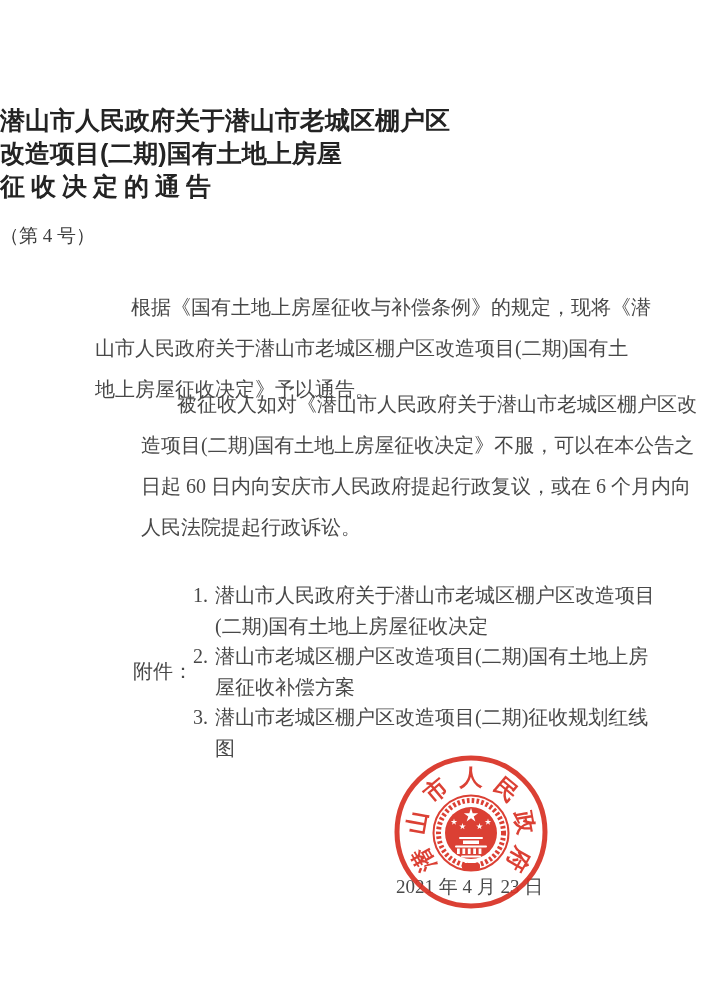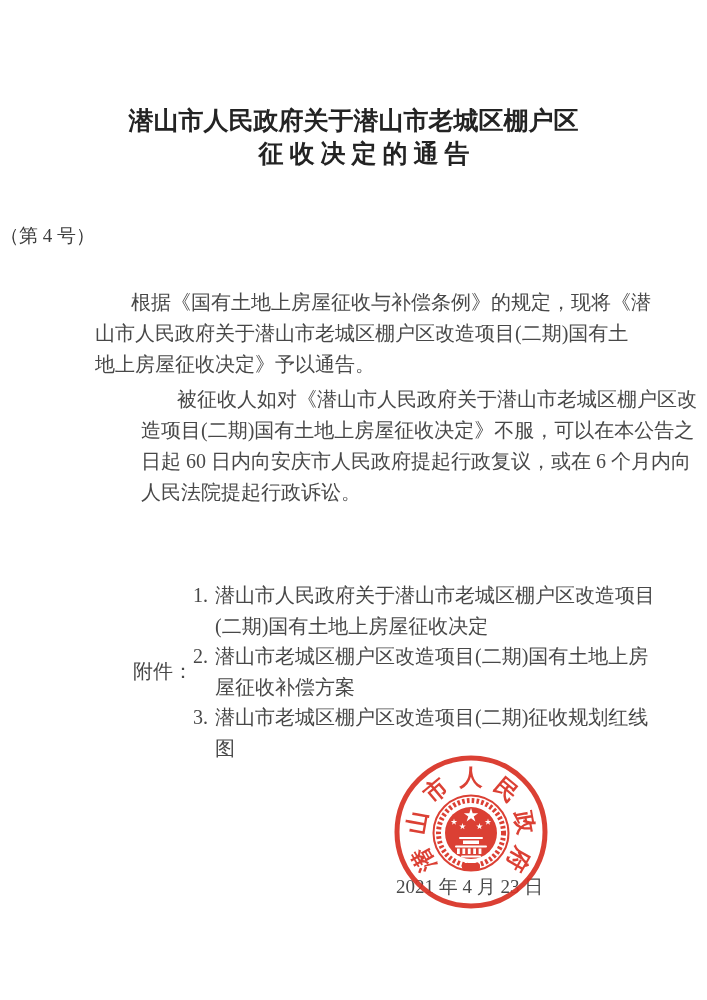--- a/index.html
+++ b/index.html
@@ -11,45 +11,45 @@
     background: #ffffff;
     overflow: hidden;
     font-family: "Liberation Serif", serif;
   }
   
   .title {
     position: absolute;
     top: 104px;
     left: 0;
     right: 0;
-    text-align: center;
+    text-align: left;
     font-family: "Liberation Sans", sans-serif;
     font-weight: bold;
     font-size: 25px;
     line-height: 33px;
     color: #232323;
   }
-  .title .t3 { letter-spacing: 6px; margin-left: 27px; }
+  .title .t3 { letter-spacing: 6px; }
   .doc-number {
     position: absolute;
     top: 223px;
     left: 0;
     right: 0;
     text-align: left;
     font-size: 19px;
     color: #3d3d3d;
     font-family: "Liberation Serif", serif;
   }
   
   .para {
     position: absolute;
     left: 95px;
     width: 590px;
     font-size: 20px;
-    line-height: 31px;
+    line-height: 41px;
     color: #484848;
     white-space: pre-line;
     text-indent: 36px;
   }
   #para-1 { top: 287px; }
   #para-2 { top: 384px; margin-left: 46px; }
   #para-3 { top: 514px; }
   
   .attachments {
     position: absolute;
@@ -90,20 +90,21 @@
     font-weight: 600;
   }
 </style>
 </head>
 <body>
 
 <div class="page">
 
   <div class="title">
     <div class="t1">潜山市人民政府关于潜山市老城区棚户区</div>
+    <div class="t2">改造项目(二期)国有土地上房屋</div>
     <div class="t3">征收决定的通告</div>
   </div>
 
   <div class="doc-number">（第 4 号）</div>
 
   <div class="para" id="para-1">根据《国有土地上房屋征收与补偿条例》的规定，现将《潜
 山市人民政府关于潜山市老城区棚户区改造项目(二期)国有土
 地上房屋征收决定》予以通告。</div>
   <div class="para" id="para-2">被征收人如对《潜山市人民政府关于潜山市老城区棚户区改
 造项目(二期)国有土地上房屋征收决定》不服，可以在本公告之

